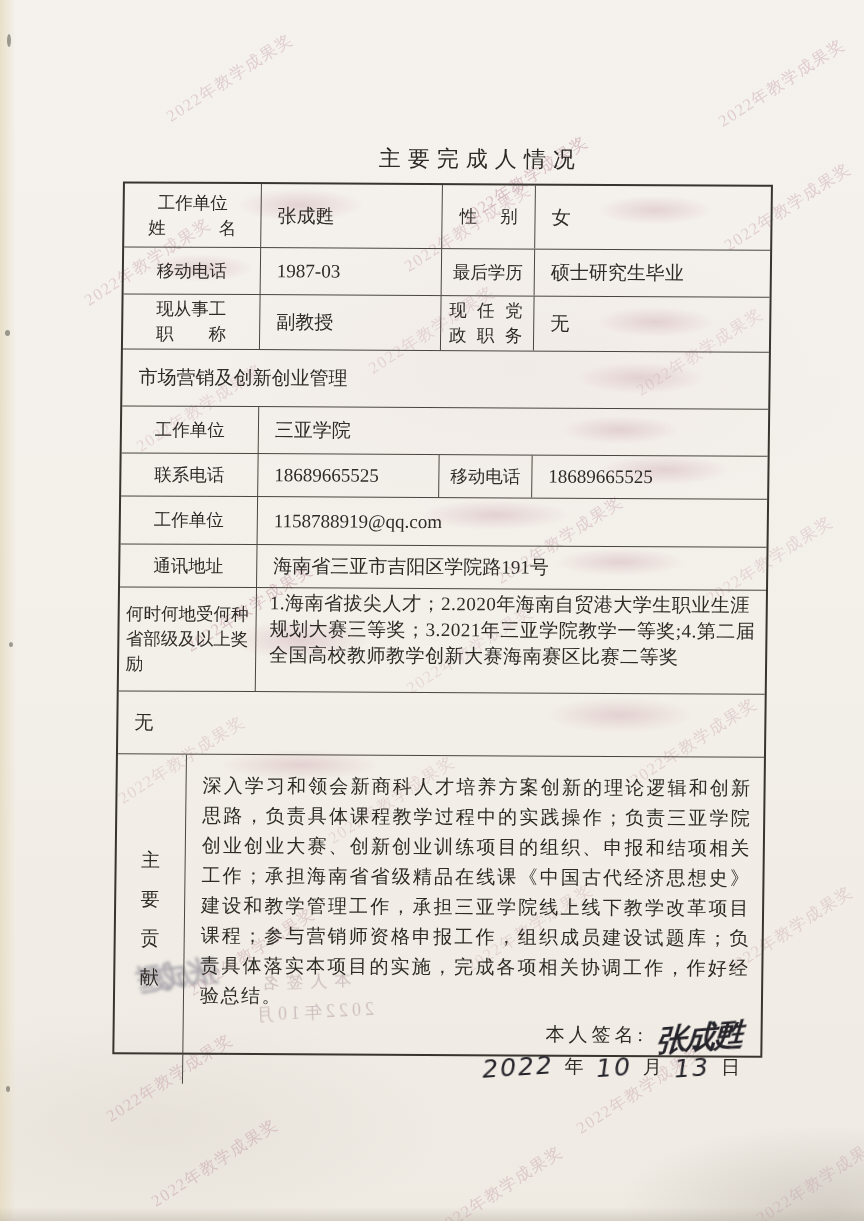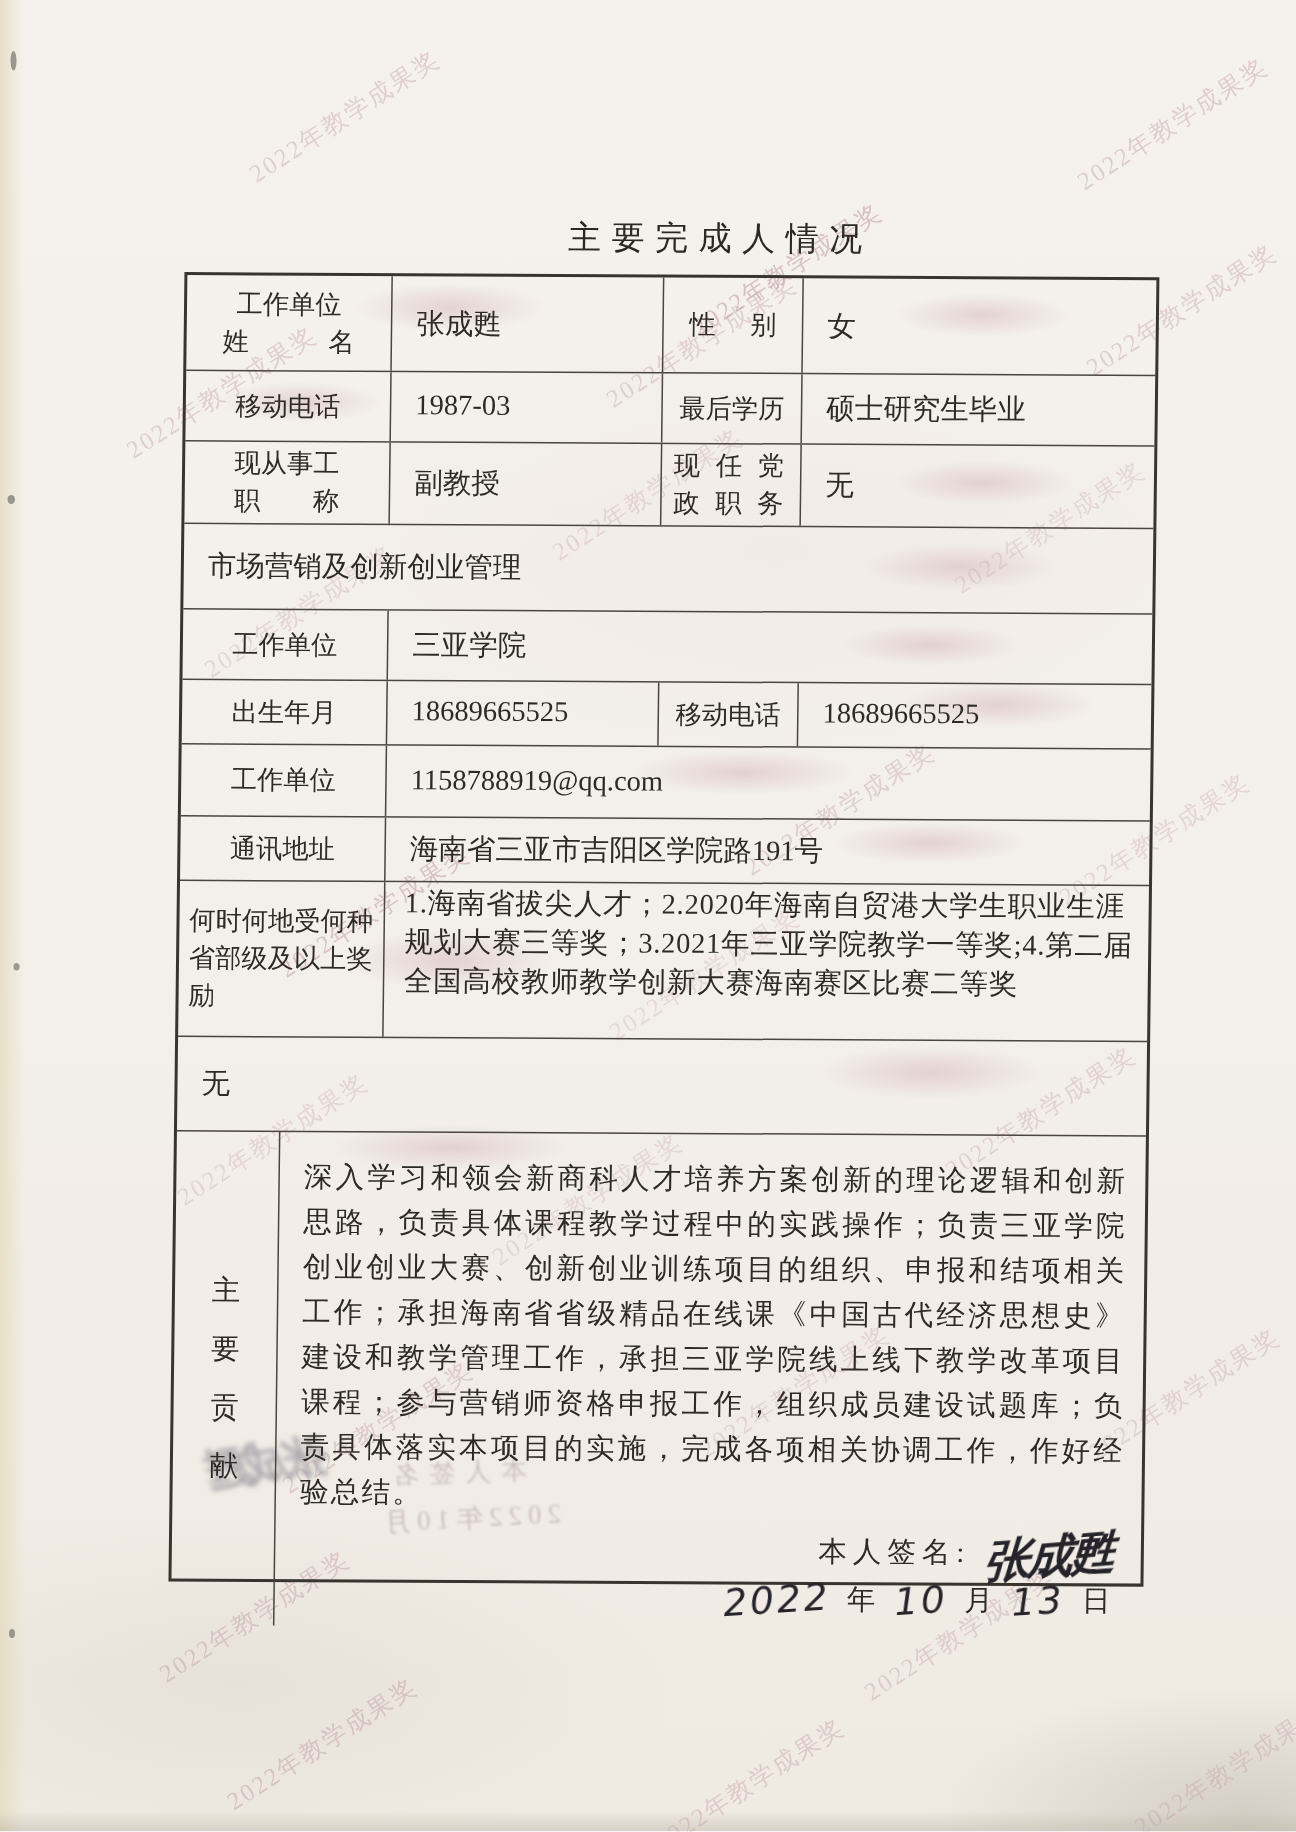--- a/index.html
+++ b/index.html
@@ -174,21 +174,21 @@
       <div class="tr r4">
         <div class="td val c4">市场营销及创新创业管理</div>
       </div>
 
       <div class="tr r5">
         <div class="td lab">工作单位</div>
         <div class="td val c4">三亚学院</div>
       </div>
 
       <div class="tr r6">
-        <div class="td lab">出生年月</div>
+        <div class="td lab">联系电话</div>
         <div class="td val c2">18689665525</div>
         <div class="td lab3">移动电话</div>
         <div class="td val c4">18689665525</div>
       </div>
 
       <div class="tr r7">
         <div class="td lab">工作单位</div>
         <div class="td val c4">1158788919@qq.com</div>
       </div>
 

